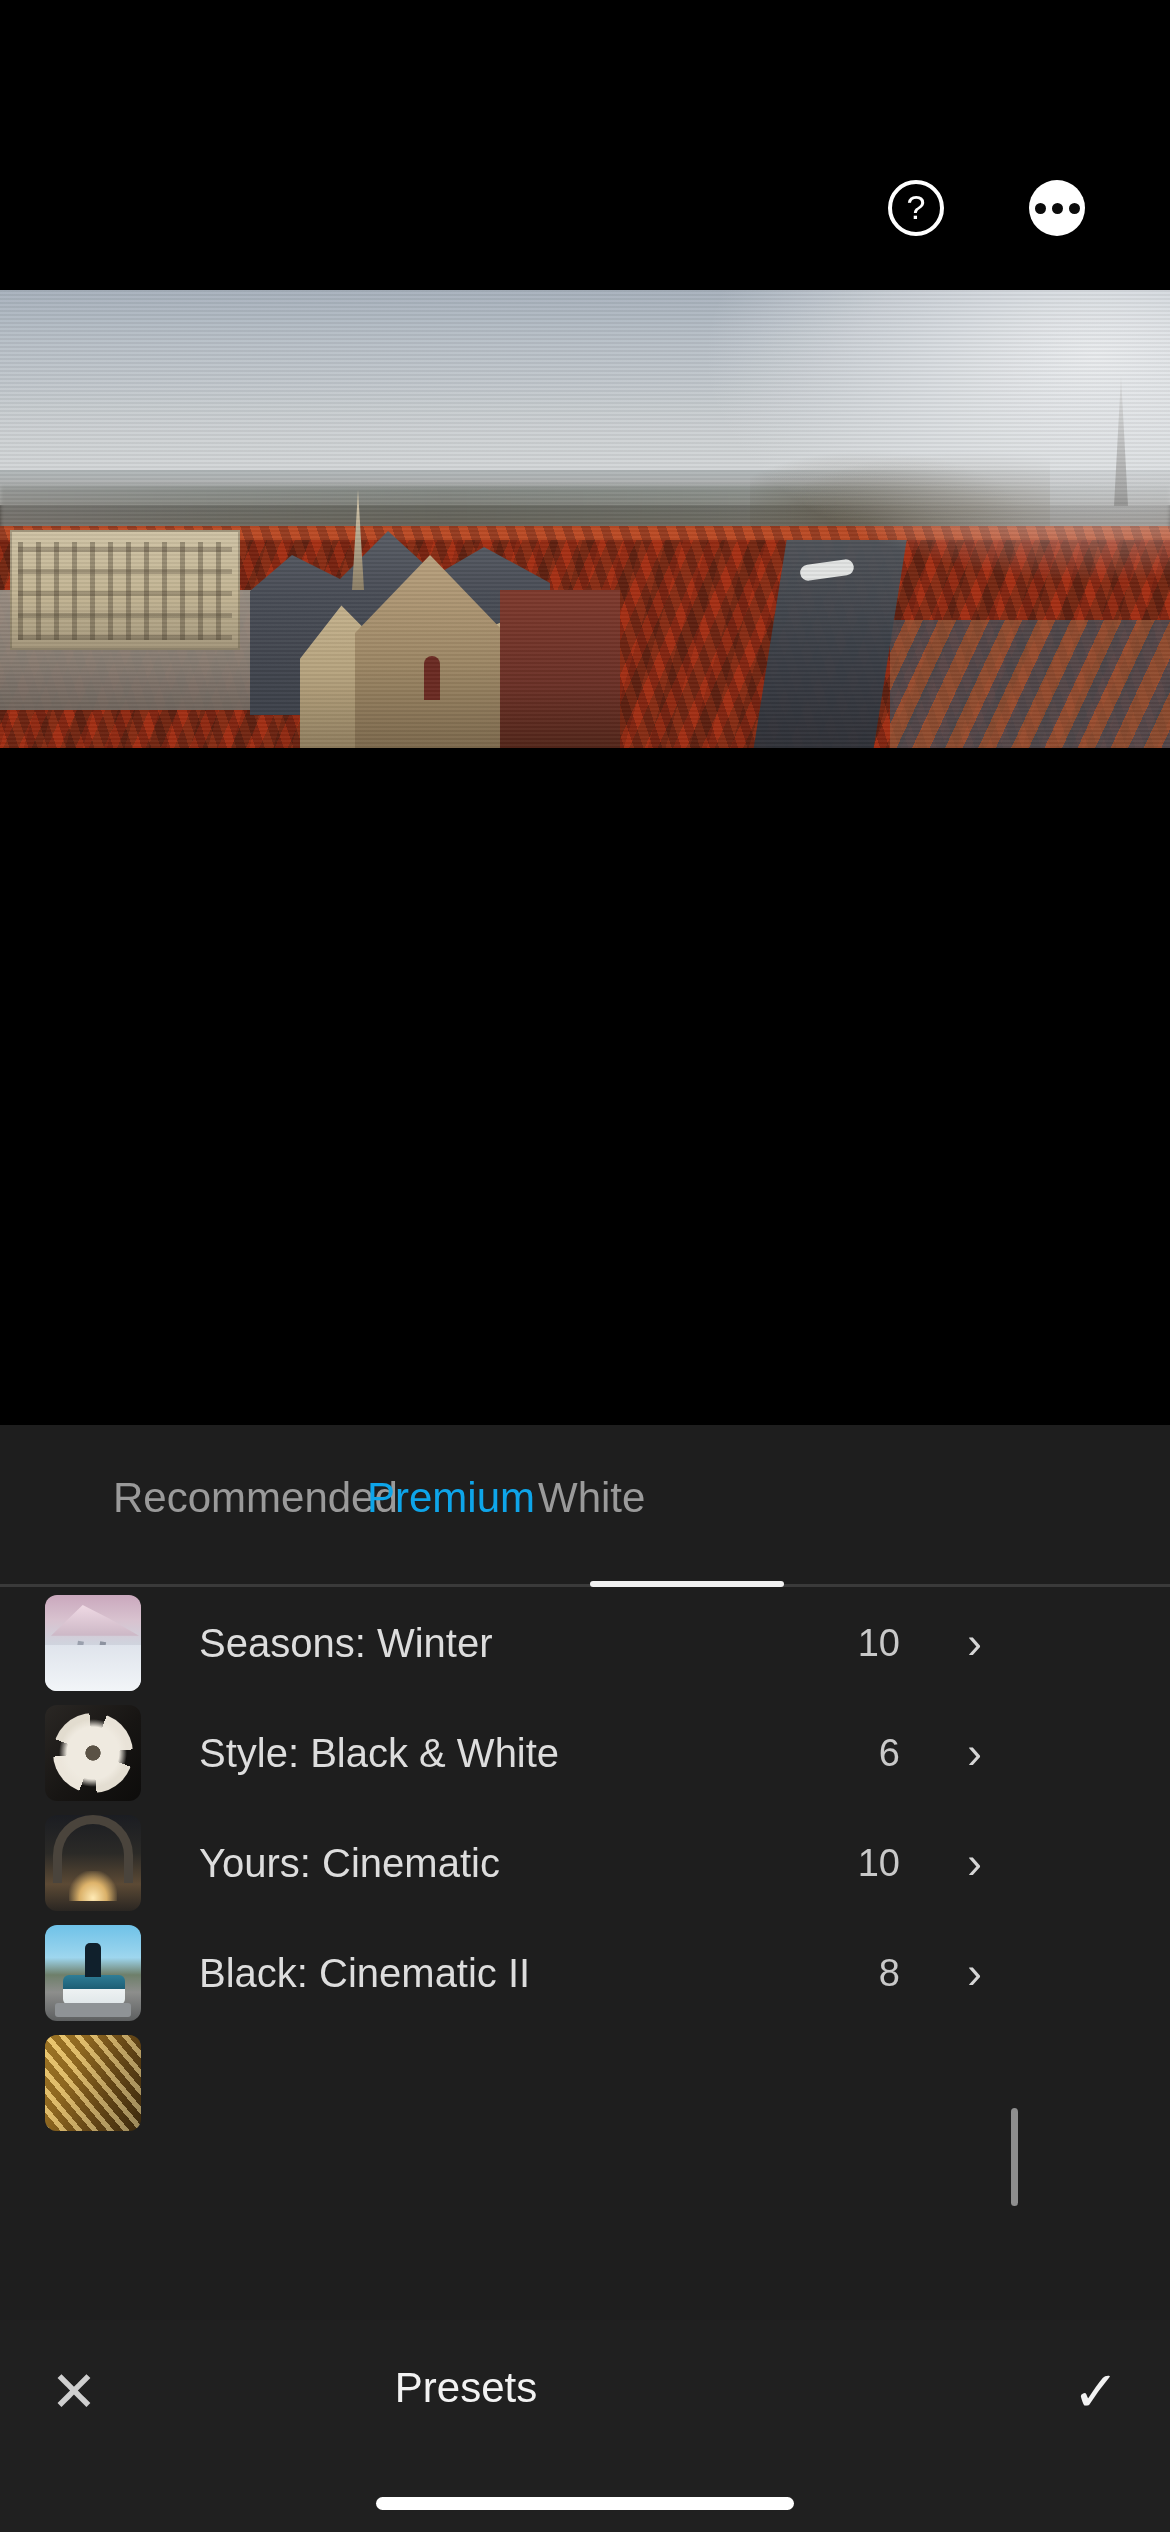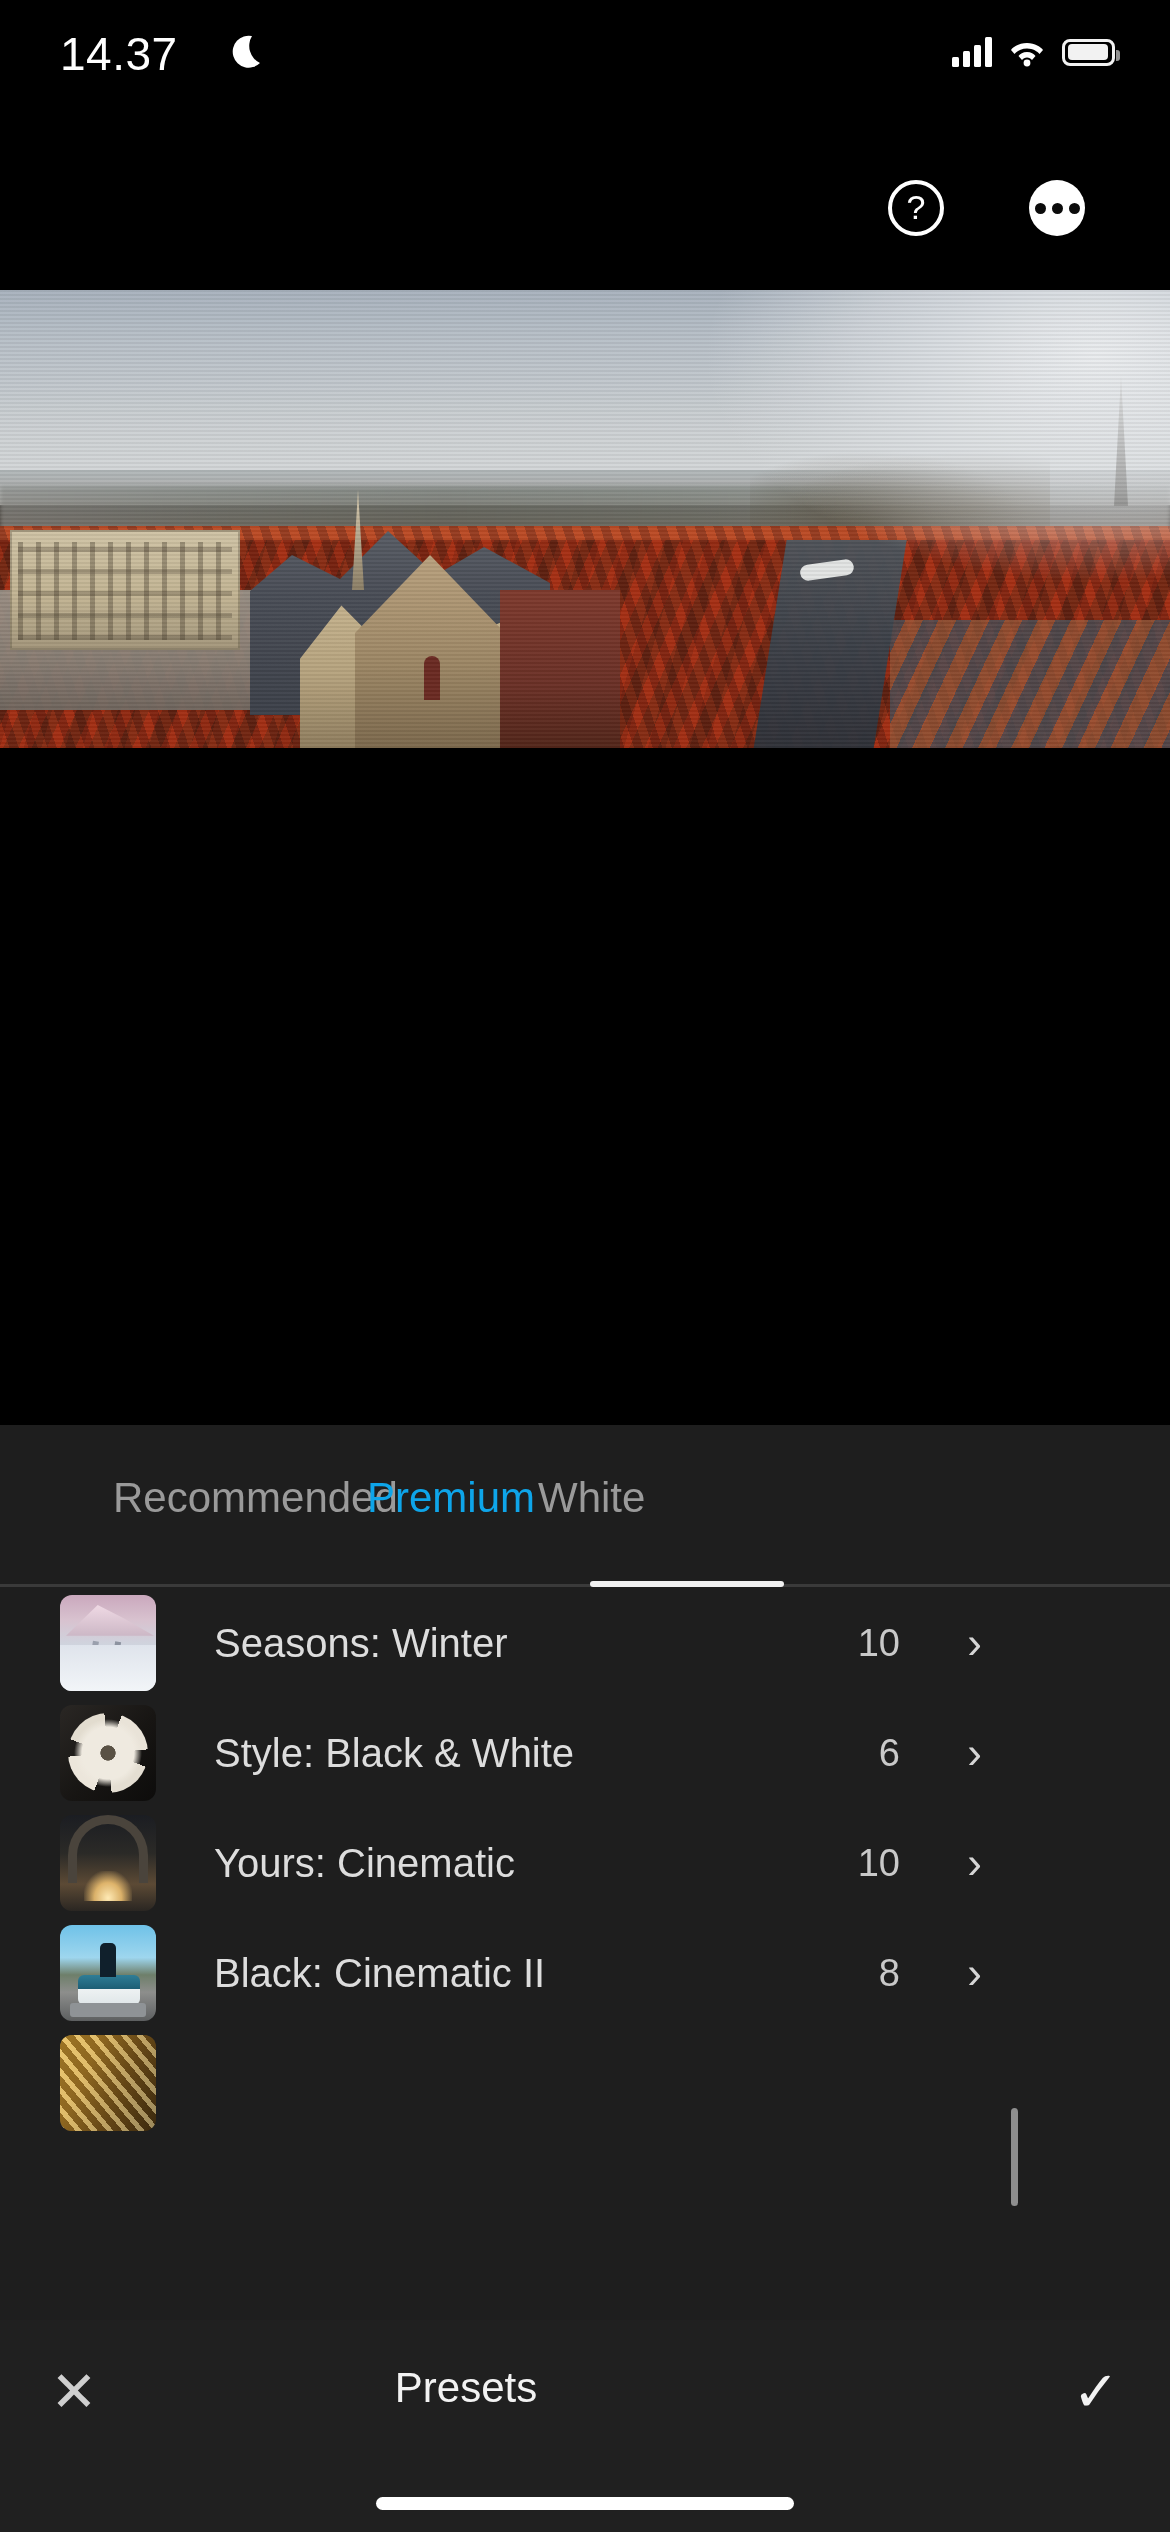--- a/index.html
+++ b/index.html
@@ -118,21 +118,21 @@
   .tab.inactive{ color:#9a9a9a; }
   .tab.active{ color:#0ea5e9; }
   .tab-rec{ left:113px; }
   .tab-prem{ left:367px; }
   .tab-yours{ left:538px; }
   .tab-underline{ position:absolute; top:152px; left:590px; width:194px; height:6px;
     background:#f0f0f0; border-radius:3px; }
   .tabs-divider{ position:absolute; top:155px; left:0; width:1170px; height:3px; background:#3a3a3a; }
 
   
-  .list{ position:absolute; left:0; top:163px; width:1032px; height:800px; overflow:hidden;padding-left:15px; }
+  .list{ position:absolute; left:0; top:163px; width:1032px; height:800px; overflow:hidden; }
   .row{ position:relative; display:flex; align-items:center; height:110px; padding-left:45px; }
   .thumb{ width:96px; height:96px; border-radius:12px; flex:none; overflow:hidden; position:relative; background:#222; }
   .row-title{ margin-left:58px; font-size:40px; color:#ddd; white-space:nowrap; }
   .row-count{ position:absolute; right:132px; font-size:38px; color:#c9c9c9; }
   .row-chev{ position:absolute; right:50px; font-size:44px; color:#d6d6d6; line-height:1; }
 
   
   .t-winter{ background:linear-gradient(180deg,#caa8bd 0%,#d8c2cf 26%,#cfd4de 52%,#e6eaf0 100%); }
   .t-winter::before{ content:""; position:absolute; left:6px; top:10px; width:88px; height:48px;
     background:linear-gradient(180deg,#efd9e4,#b9a5b5); clip-path:polygon(36% 0,66% 28%,100% 64%,0 64%);}
@@ -171,42 +171,20 @@
   .bb-check{ position:absolute; right:42px; top:40px; width:64px; height:64px;
     display:flex; align-items:center; justify-content:center; font-size:56px; color:#f2f2f2; line-height:1;}
   .home-ind{ position:absolute; left:50%; transform:translateX(-50%); bottom:22px;
     width:418px; height:13px; background:#fff; border-radius:7px; }
 </style>
 </head>
 <body>
 
 <div id="screen">
 
-  <div class="statusbar">
-    <div class="sb-time">14.37</div>
-    <svg class="sb-dnd" viewBox="0 0 40 44">
-      <path d="M30 33 A16 16 0 1 1 22 6 A19 19 0 0 0 30 33 Z" fill="#fff"></path>
-    </svg>
-    <div class="sb-right">
-      <span class="cell-bars">
-          <i></i>
-          <i></i>
-          <i></i>
-          <i></i>
-        </span>
-      <svg width="38" height="30" viewBox="0 0 38 30">
-        <path d="M19 6 C27 6 33 10 35 13 L31.5 17 C29.5 14.5 25 11.5 19 11.5 C13 11.5 8.5 14.5 6.5 17 L3 13 C5 10 11 6 19 6 Z" fill="#fff"></path>
-        <path d="M19 15 C23 15 26 17 27.5 19 L24 23 C22.8 21.5 21 20.5 19 20.5 C17 20.5 15.2 21.5 14 23 L10.5 19 C12 17 15 15 19 15 Z" fill="#fff"></path>
-        <circle cx="19" cy="26" r="3.4" fill="#fff"></circle>
-      </svg>
-      <span class="batt">
-          <i></i>
-        </span>
-    </div>
-  </div>
 
   <div class="topbar">
     <div class="ic-btn ic-help">
       <div class="circ-outline">?</div>
     </div>
     <div class="ic-btn ic-more">
       <div class="circ-fill">
         <span></span>
           <span></span>
           <span></span>

